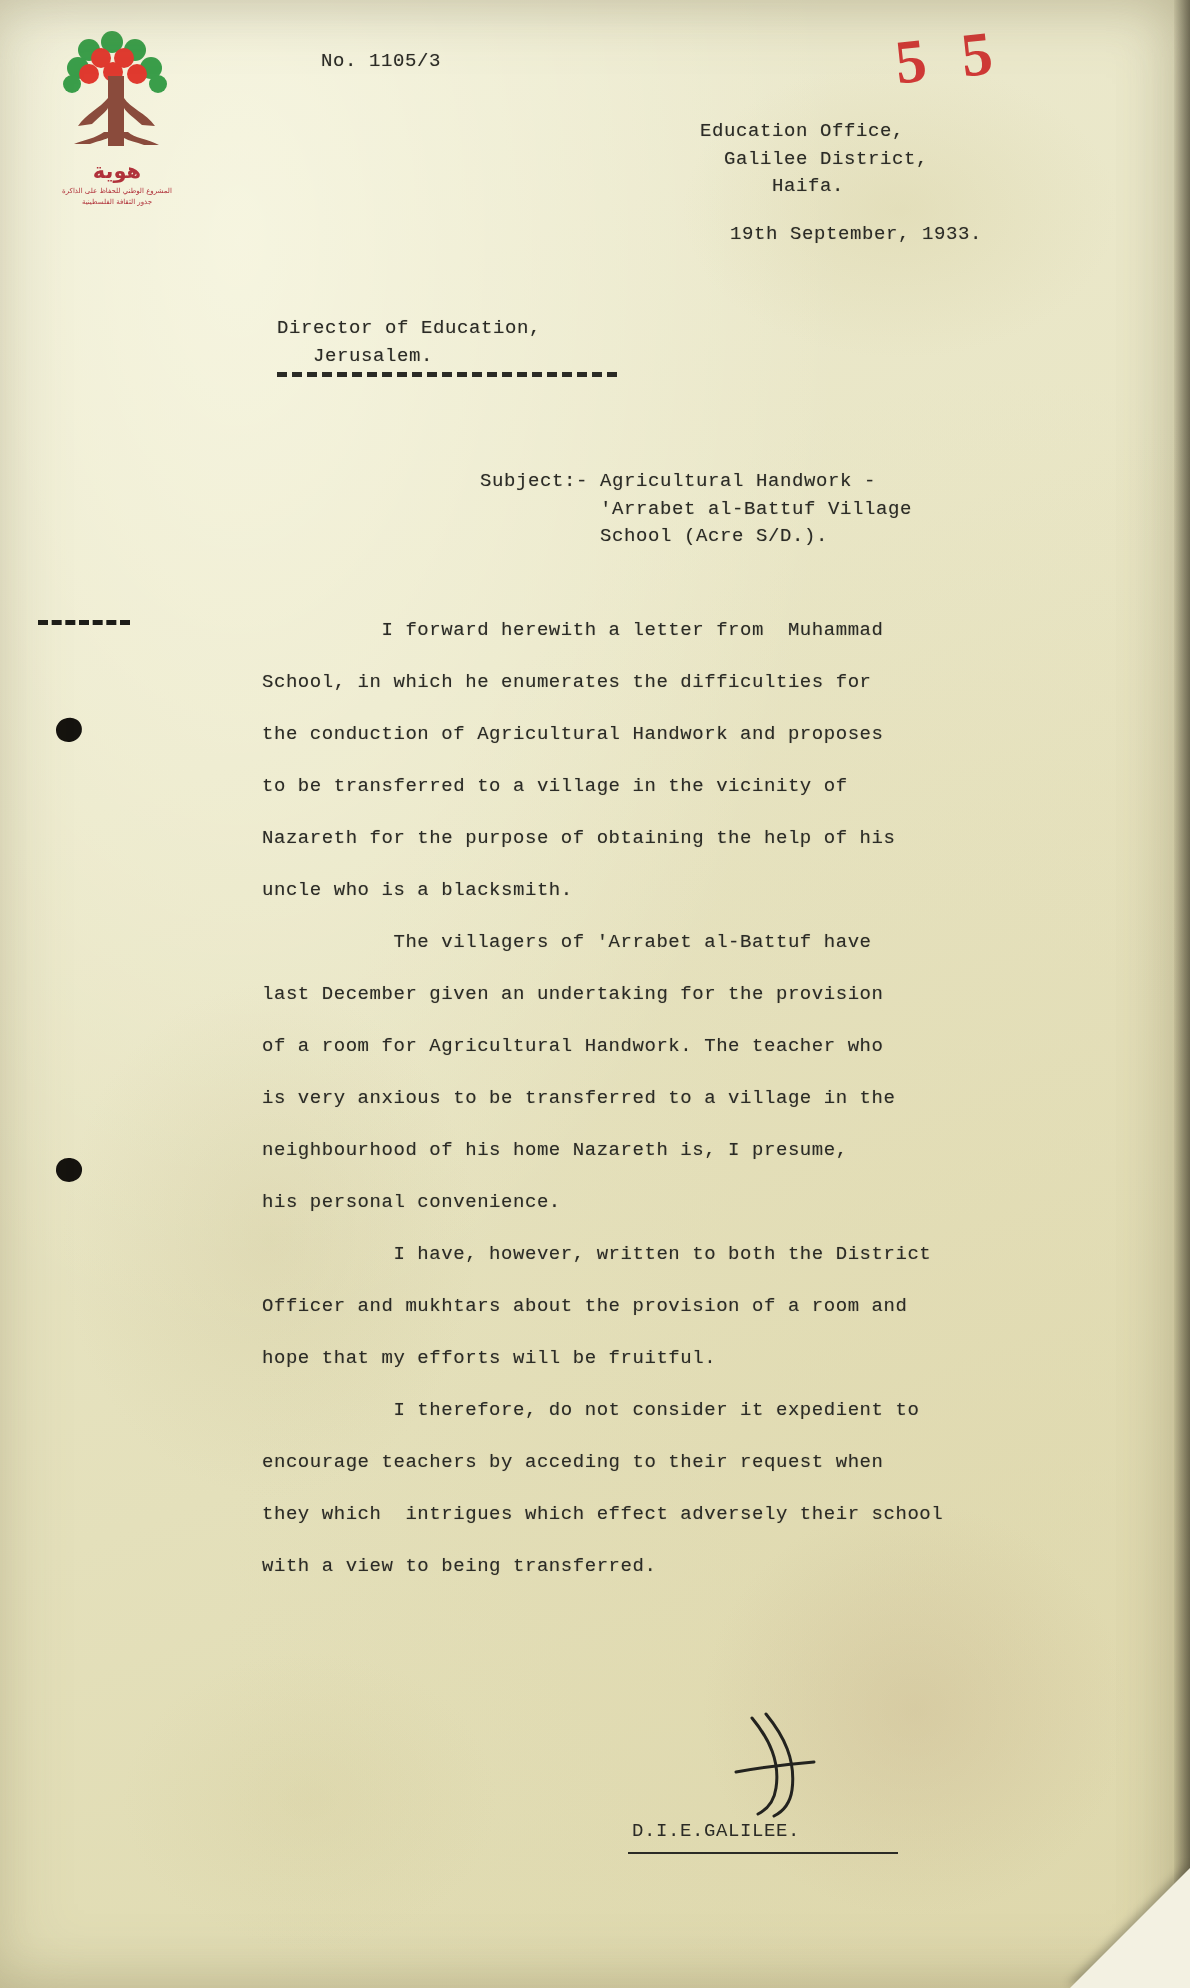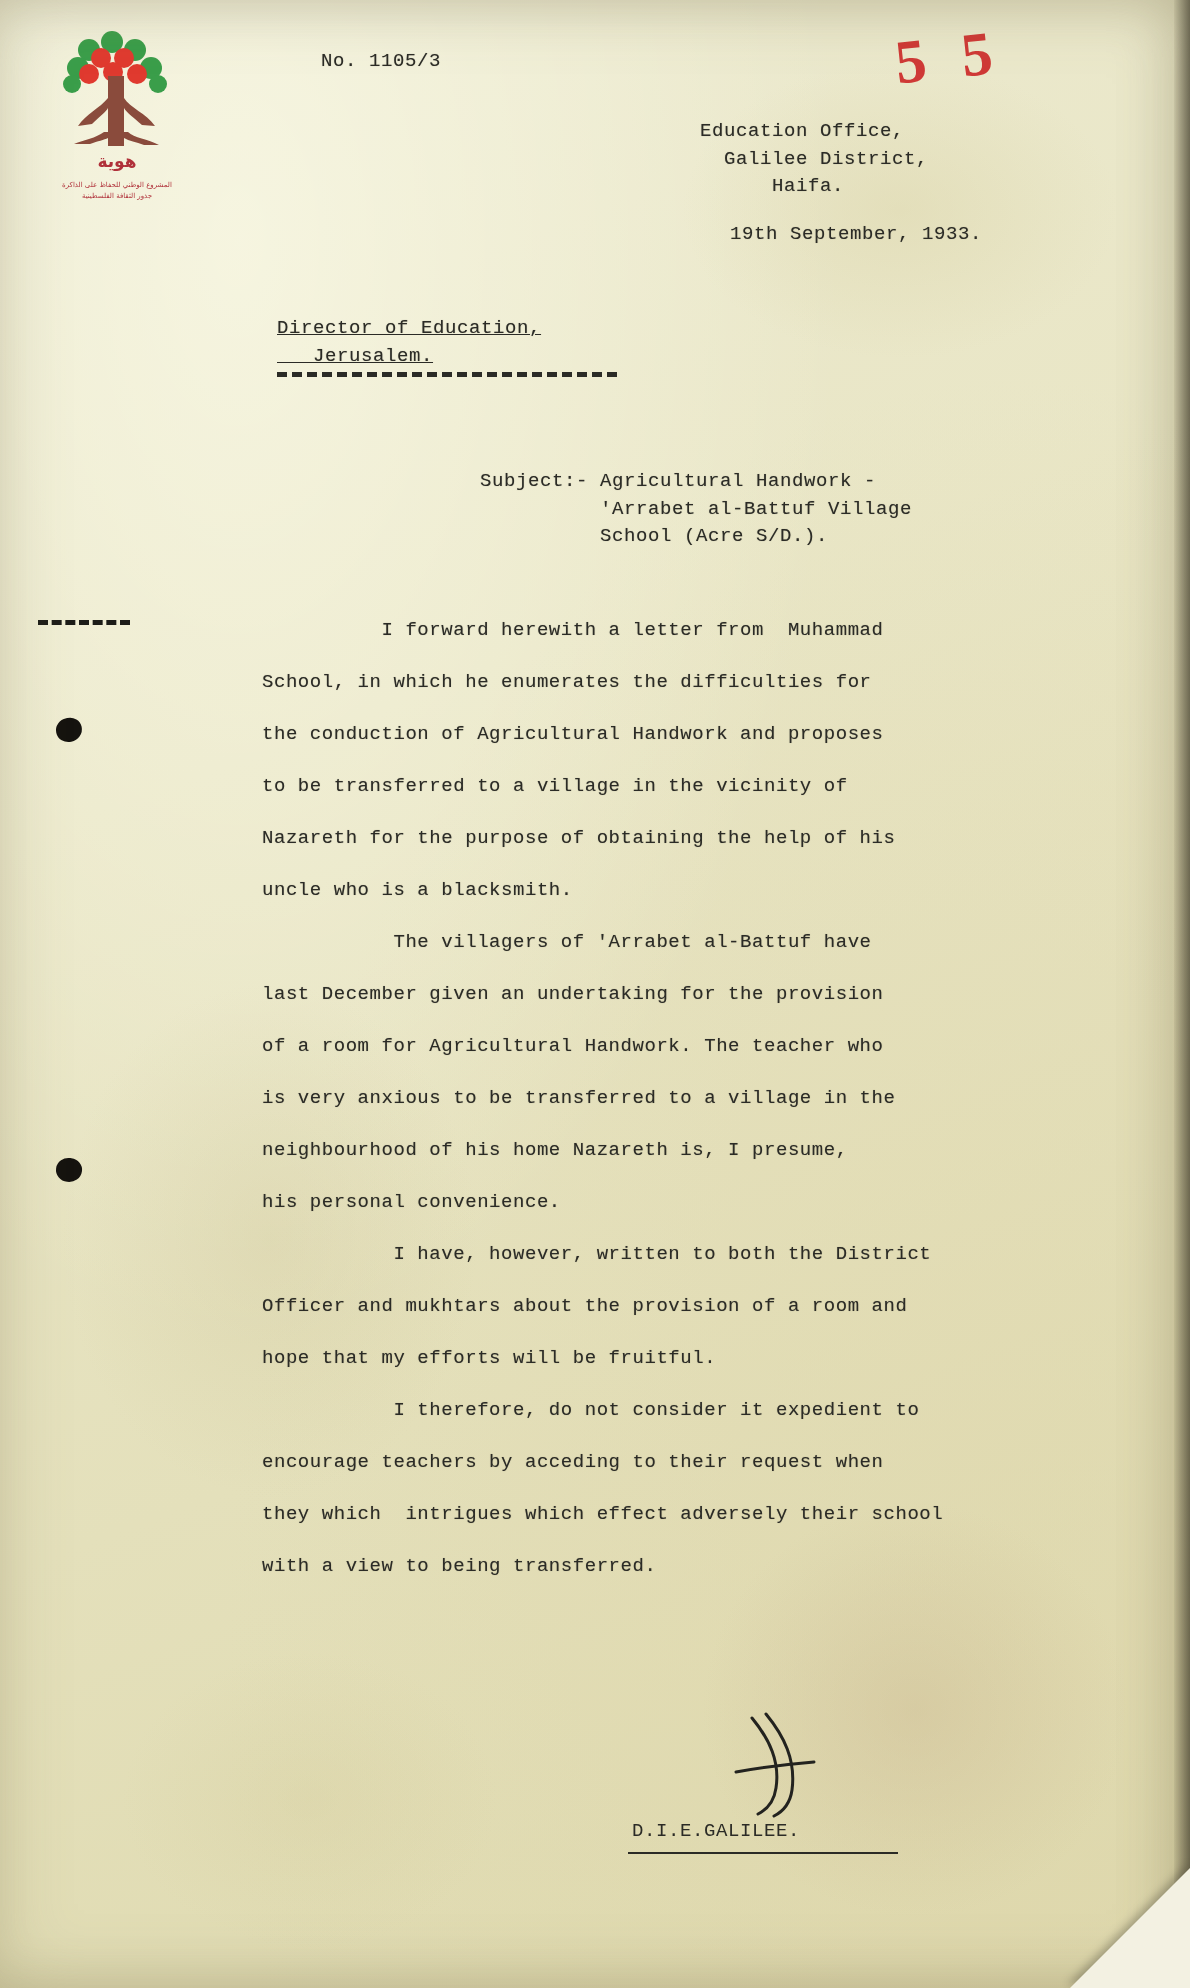--- a/index.html
+++ b/index.html
@@ -56,47 +56,47 @@
   .logo {
     position: absolute;
     left: 56px; top: 28px;
     width: 122px; height: 190px;
     text-align: center;
   }
   .logo svg { display: block; }
   .logo-word {
     font-family: "DejaVu Sans", sans-serif;
     color: #b0313a;
-    font-size: 17px;
+    font-size: 21px;
     font-weight: bold;
-    margin-top: 0;
+    margin-top: 8px;
     line-height: 1;
   }
   .logo-sub {
     font-family: "DejaVu Sans", sans-serif;
     color: #b0313a;
     font-size: 7px;
     line-height: 1.35;
-    margin-top: 11px;
+    margin-top: 5px;
   }
 
   
   .typed {
     position: absolute;
     color: #2b2b26;
     font-size: 19px;
     letter-spacing: 0.6px;
     white-space: pre;
     line-height: 1.05;
     text-shadow: 0 0 1px rgba(40,40,30,0.35);
   }
   .refno   { left: 277px; top: 52px; margin-left: 44px; }
   .addr    { left: 700px; top: 118px; line-height: 1.45; }
   .date    { left: 730px; top: 225px; }
-  .to      { left: 277px; top: 315px; line-height: 1.45; text-decoration: underline; }
+  .to      { left: 277px; top: 315px; line-height: 1.45; }
   .rule-to {
     position: absolute; left: 277px; top: 372px; width: 340px; height: 0;
     border-top: 5px dashed #2b2b26;
   }
   .subject { left: 480px; top: 468px; line-height: 1.45; }
 
   .body-block { position: absolute; left: 262px; top: 604px; width: 830px; }
   .line {
     color: #2b2b26;
     font-size: 19px;

